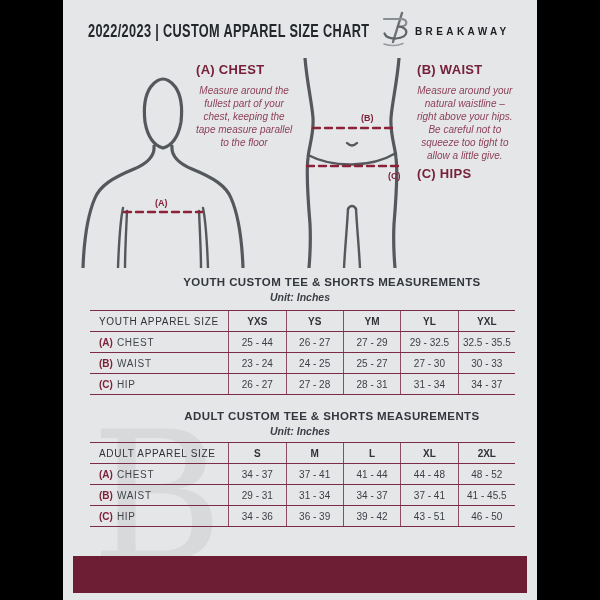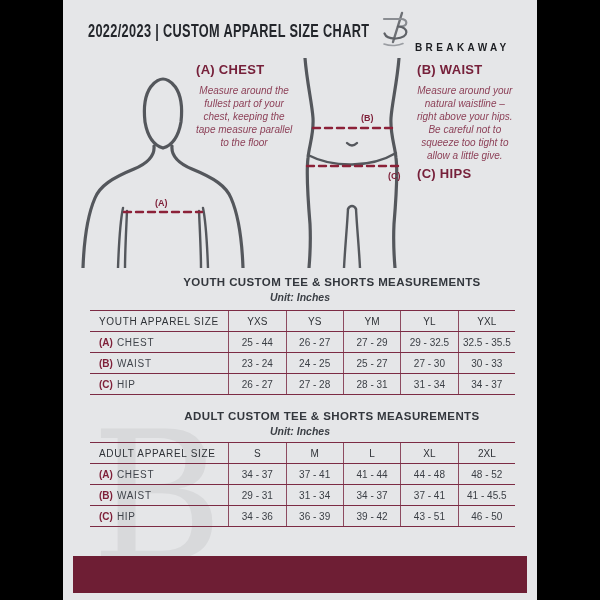--- a/index.html
+++ b/index.html
@@ -7,21 +7,21 @@
               font-family:"Liberation Sans", sans-serif; }
   .stage { position:relative; width:600px; height:600px; background:#000; }
   .doc { position:absolute; left:63px; top:0; width:474px; height:600px;
          background:#e5e6e8; overflow:hidden; }
 
   
   .hdr-title { position:absolute; left:25px; top:20px; font-size:15px; font-weight:bold;
                color:#23262b; letter-spacing:.4px; transform:scale(.85,1.18);
                transform-origin:left top; white-space:nowrap; }
   .brand { position:absolute; left:352px; top:26px; font-size:10px; font-weight:bold;
-           color:#1c1e22; letter-spacing:3.4px; white-space:nowrap;margin-top:16px; }
+           color:#1c1e22; letter-spacing:3.4px; white-space:nowrap; }
   .logo { position:absolute; left:318px; top:11px; }
 
   
   .fig { position:absolute; }
   .fig path { fill:none; stroke:#54575c; stroke-width:3.2; stroke-linecap:round; }
   .fig path.dash { stroke:#8c2138; stroke-width:2.4; stroke-dasharray:7 5; }
   .fig path.thin { stroke-width:2.4; }
   .marker { position:absolute; font-size:9px; font-weight:bold; color:#7e1f38; }
 
   
@@ -37,21 +37,21 @@
                font-style:italic; font-weight:bold; color:#3b3f45; }
   .size-table { position:absolute; left:27px; width:425px; height:85px;
                 display:flex; flex-direction:column;
                 border-top:1.5px solid #7c2b44; border-bottom:1.5px solid #7c2b44; z-index:2; }
   .t-row { flex:1; display:flex; border-bottom:1px solid #7c2b44; }
   .t-row:last-child { border-bottom:none; }
   .t-cell { width:13.5%; display:flex; align-items:center; justify-content:center;
             font-size:10px; color:#3b3f45; border-left:1px solid #8d4b60; }
   .t-first { width:32.5%; justify-content:flex-start; padding-left:9px;
              letter-spacing:.7px; color:#41454c; border-left:none; }
-  .t-head .t-cell { font-weight:normal; color:#2f3237; }
+  .t-head .t-cell { font-weight:bold; color:#2f3237; }
   .t-head .t-first { font-weight:normal; font-size:10px; }
   .pfx { font-weight:bold; color:#7e1f38; margin-right:4px; letter-spacing:0; }
 
   
   .footer-bar { position:absolute; left:10px; top:556px; width:454px; height:37px;
                 background:#6e1e34; z-index:3; }
   .watermark { position:absolute; left:28px; top:408px; font-family:"DejaVu Serif", serif;
                font-size:180px; line-height:1; color:#d8d9db; z-index:0; }
   .layer { position:relative; z-index:1; }
 </style>

